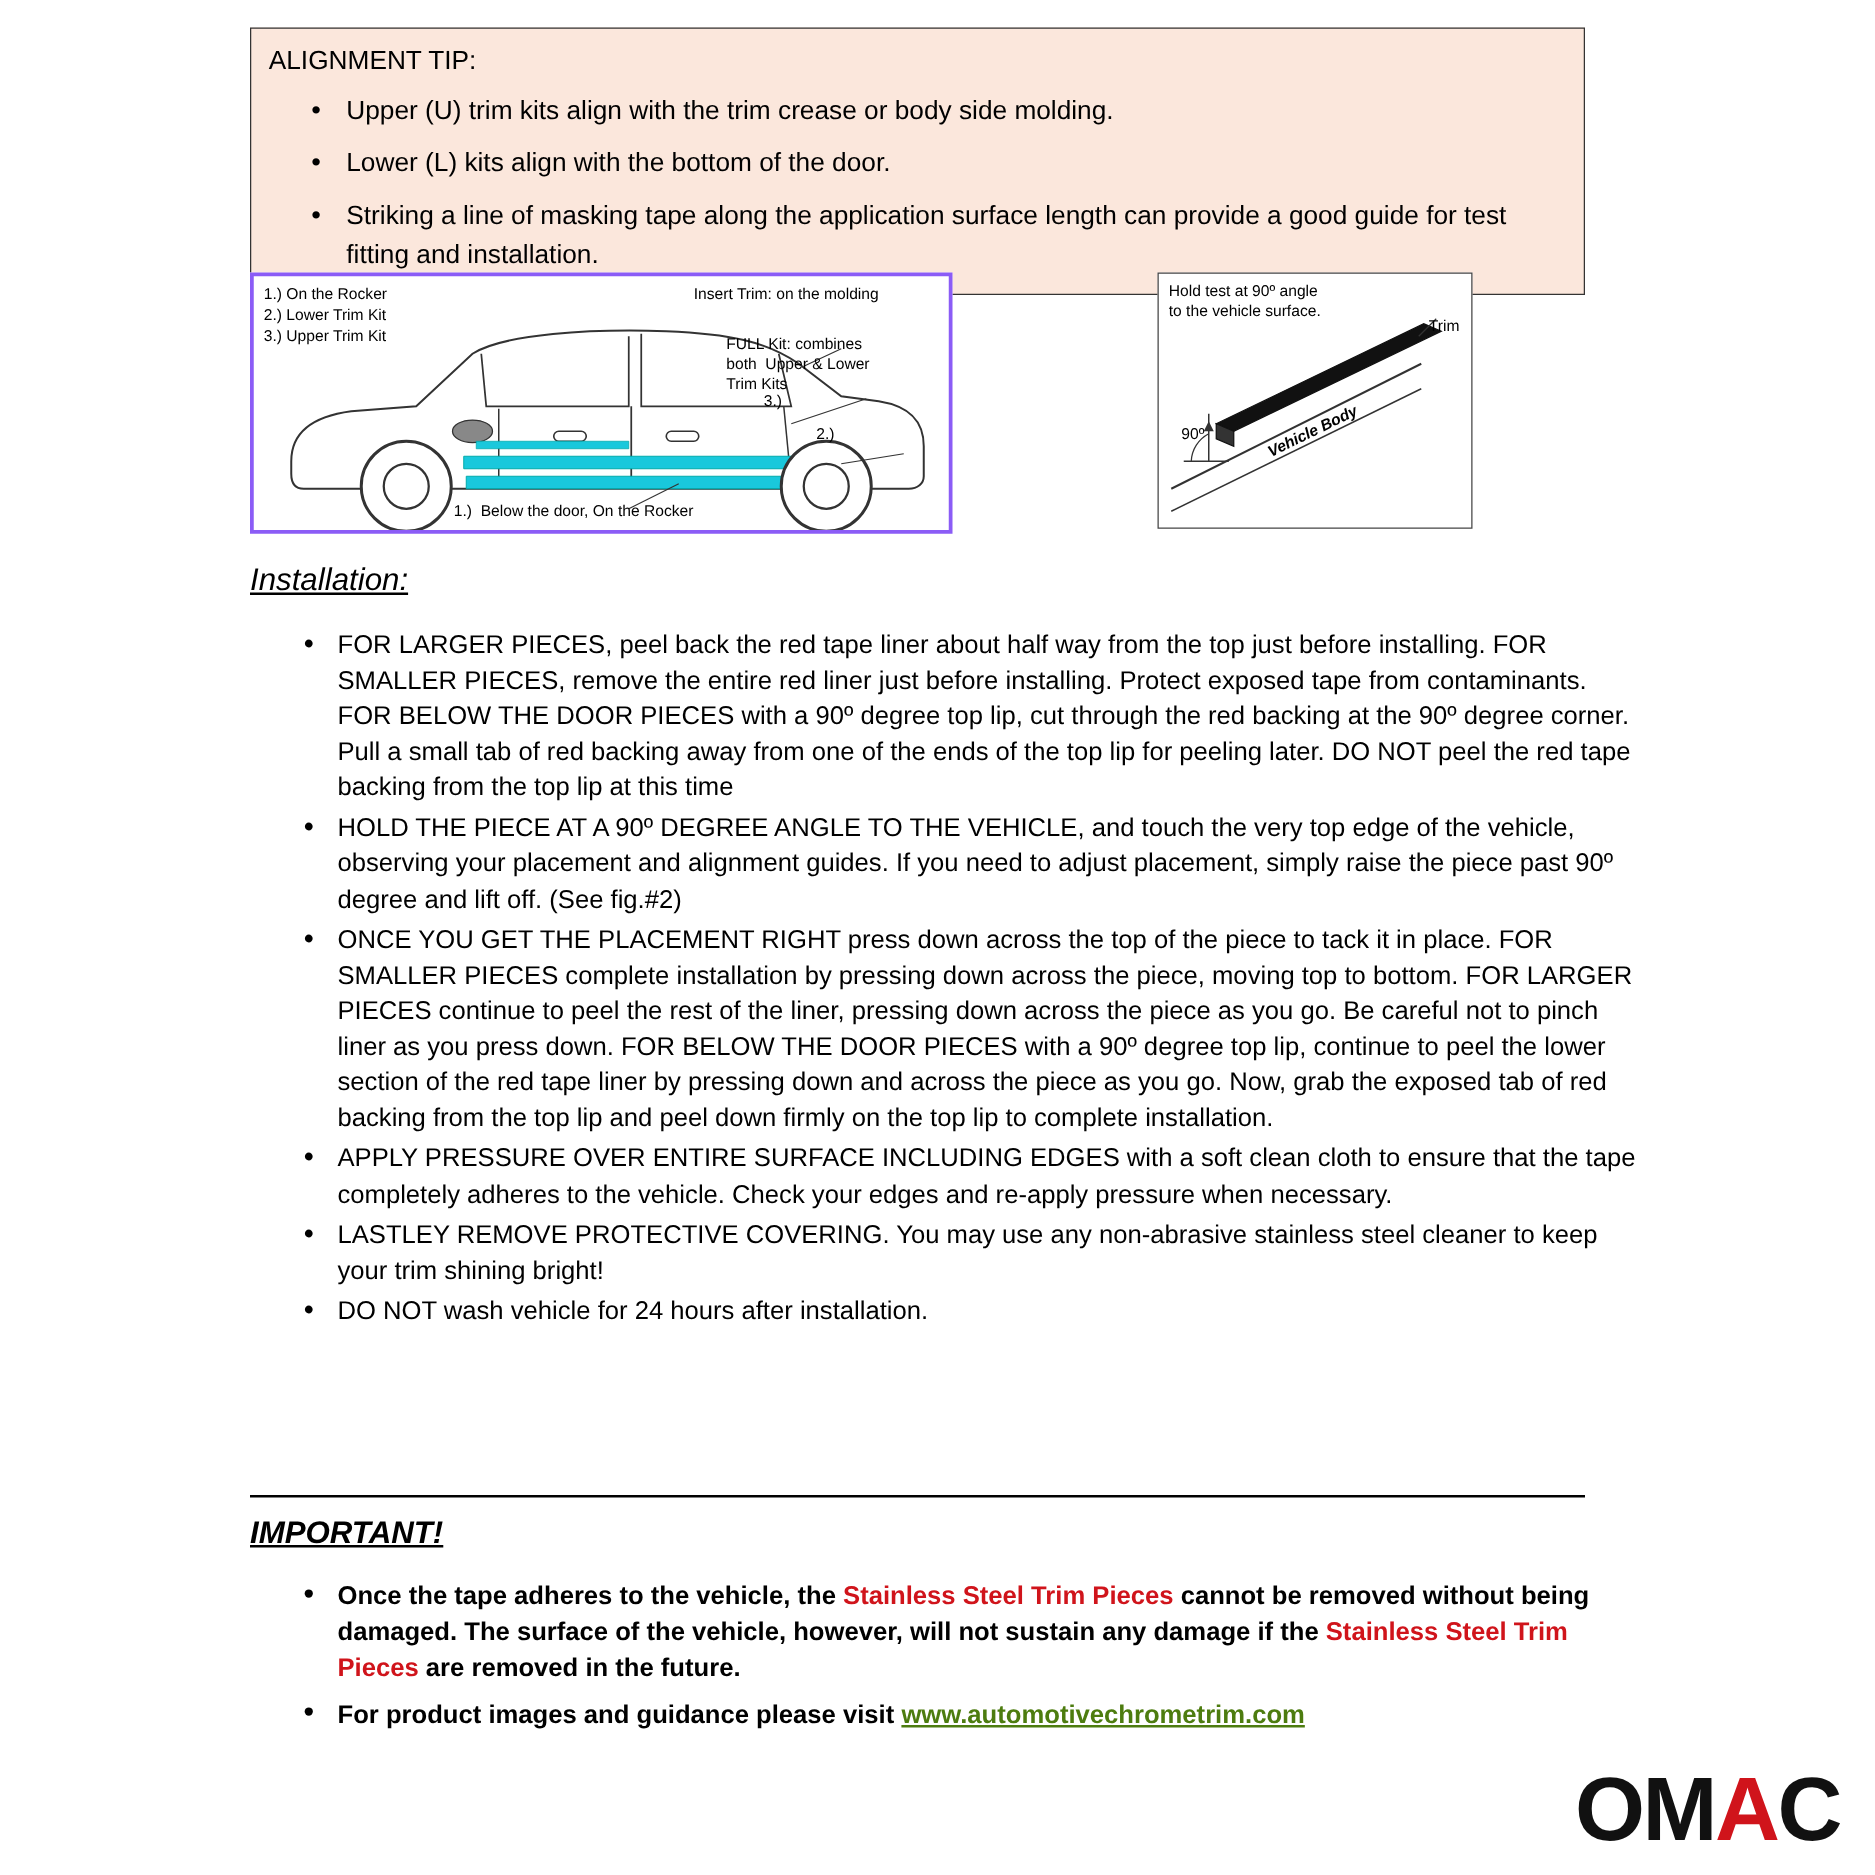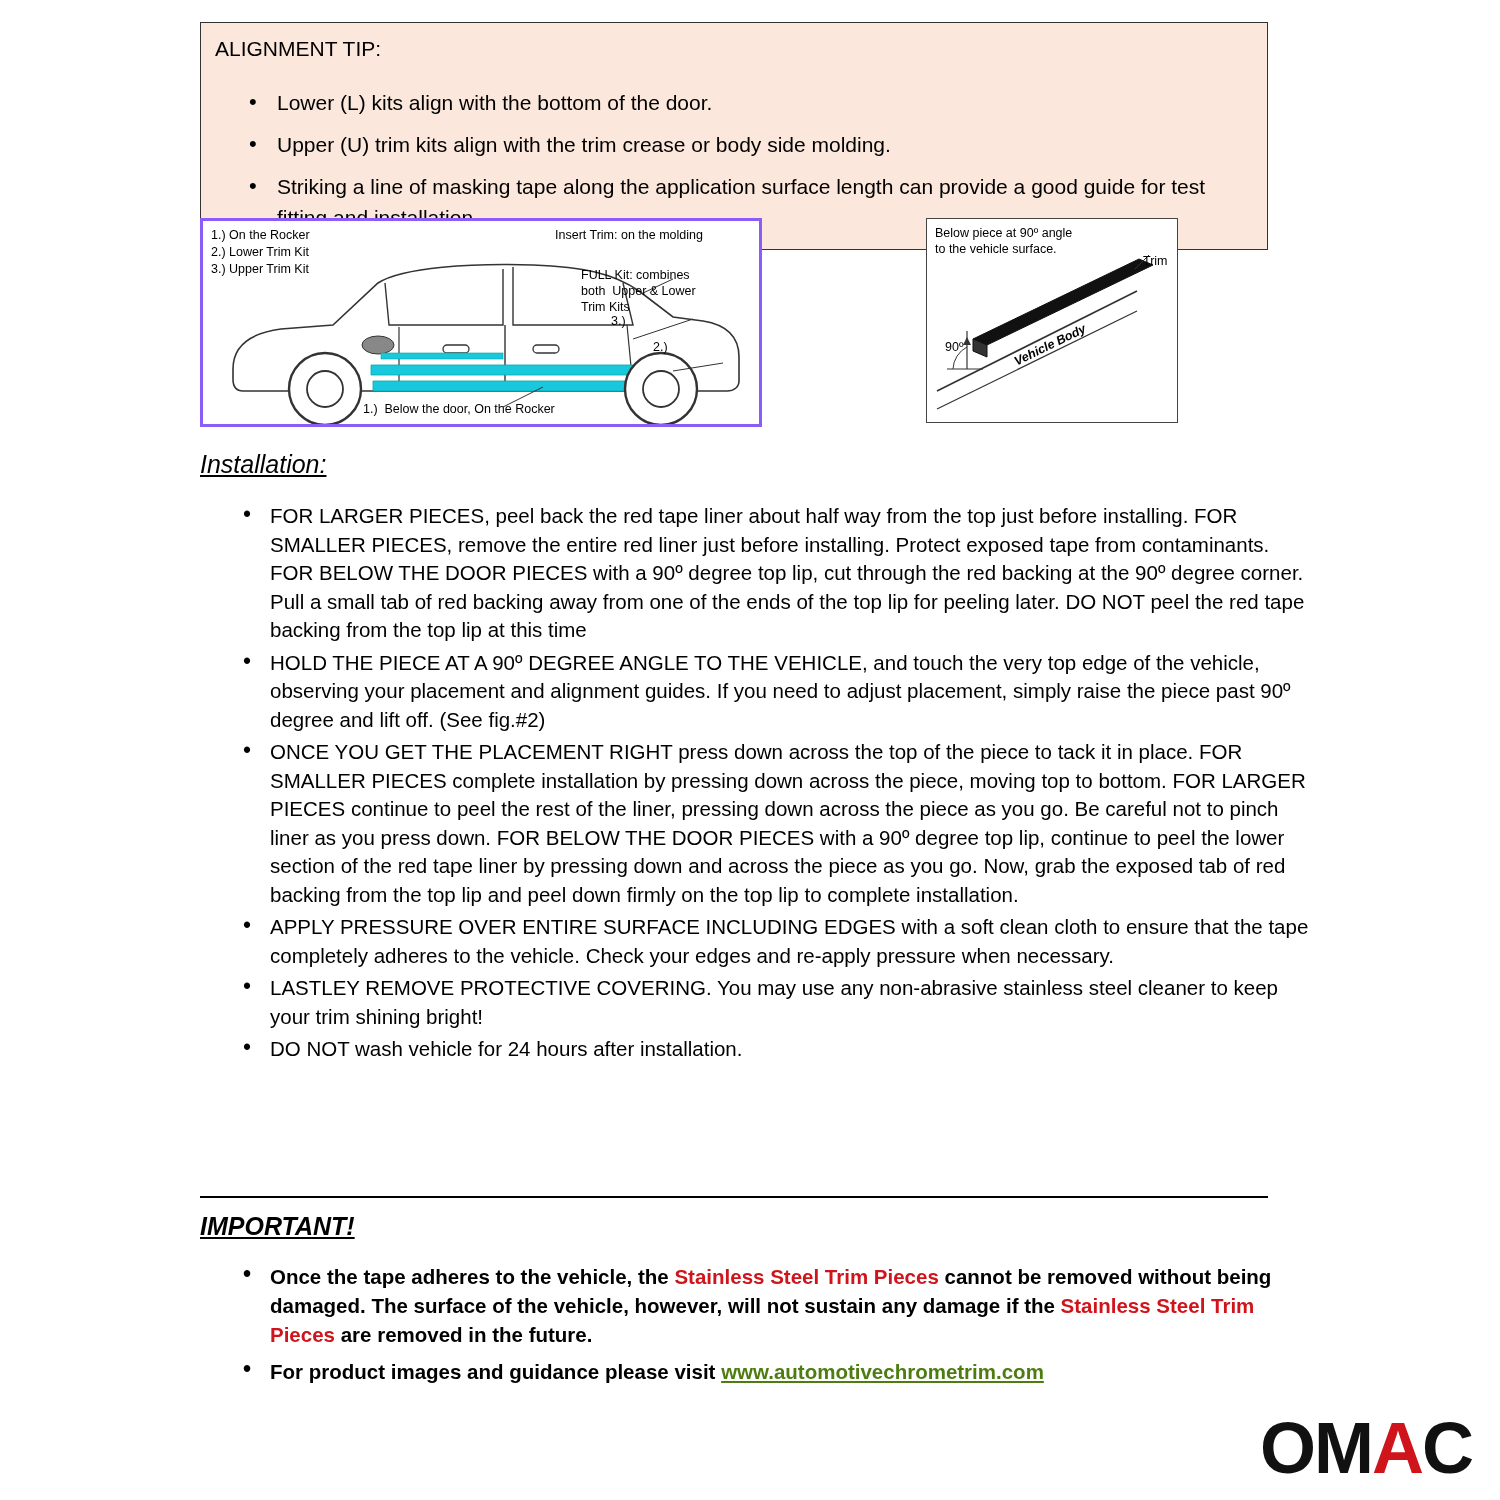--- a/index.html
+++ b/index.html
@@ -29,21 +29,21 @@
     top: 22px;
     width: 1068px;
     border: 1px solid #333;
     background: #fbe7dc;
     box-sizing: border-box;
     padding: 12px 14px 16px 14px;
   }
   .tip-title {
     font-size: 21px;
     line-height: 28px;
-    margin-bottom: 24px;
+    margin-bottom: 10px;
   }
   ul.tip-list {
     margin: 0;
     padding-left: 62px;
     list-style: none;
   }
   ul.tip-list li {
     font-size: 21px;
     line-height: 31px;
     position: relative;
@@ -185,22 +185,22 @@
   .logo .c { color: #111; }
 </style>
 </head>
 <body>
 
 <div class="page">
 
   <div class="tip-box">
     <div class="tip-title">ALIGNMENT TIP:</div>
     <ul class="tip-list">
+      <li>Upper (U) trim kits align with the trim crease or body side molding.</li>
       <li>Lower (L) kits align with the bottom of the door.</li>
-      <li>Upper (U) trim kits align with the trim crease or body side molding.</li>
       <li>Striking a line of masking tape along the application surface length can provide a good guide for test fitting and installation.</li>
     </ul>
   </div>
 
   <div class="fig-row">
 
     <div class="fig1">
       <svg width="560" height="207" viewBox="0 0 560 207">
 
         <path d="M30 148 C30 124 48 112 78 108 L130 104 L175 62 C200 46 270 42 330 44 C380 46 410 52 436 70 L470 96 L500 100 C525 104 536 116 536 136 L536 160 C536 166 531 170 524 170 L40 170 C33 170 30 165 30 158 Z" fill="#ffffff" stroke="#333" stroke-width="1.6"></path>
@@ -257,21 +257,21 @@
         <path d="M46 120 L212 40 L226 46 L60 126 Z" fill="#111" stroke="#111" stroke-width="1"></path>
         <path d="M46 120 L60 126 L60 138 L46 132 Z" fill="#333" stroke="#111" stroke-width="1"></path>
 
         <line x1="40" y1="150" x2="40" y2="112" stroke="#333" stroke-width="1.2"></line>
         <path d="M40 118 L36 126 L44 126 Z" fill="#333"></path>
         <path d="M26 150 A 26 26 0 0 1 40 128" fill="none" stroke="#333" stroke-width="1"></path>
         <line x1="20" y1="150" x2="56" y2="150" stroke="#333" stroke-width="1.2"></line>
 
         <line x1="208" y1="50" x2="222" y2="36" stroke="#333" stroke-width="1"></line>
       </svg>
-      <div class="fig-txt" style="left:8px; top:6px;">Below piece at 90º angle
+      <div class="fig-txt" style="left:8px; top:6px;">Hold test at 90º angle
 to the vehicle surface.</div>
       <div class="fig-txt" style="left:216px; top:34px;text-align:right;">Trim</div>
       <div class="fig-txt" style="left:18px; top:120px;">90º</div>
       <div class="fig-txt" style="left:84px; top:118px; transform: rotate(-26deg); font-style: italic; font-weight: bold;">Vehicle Body</div>
       <div class="fig-txt" style="left:158px; top:180px;margin-top:27px;">Figure #2</div>
     </div>
   </div>
 
   <div class="section-heading" id="installation-heading">Installation:</div>
 

